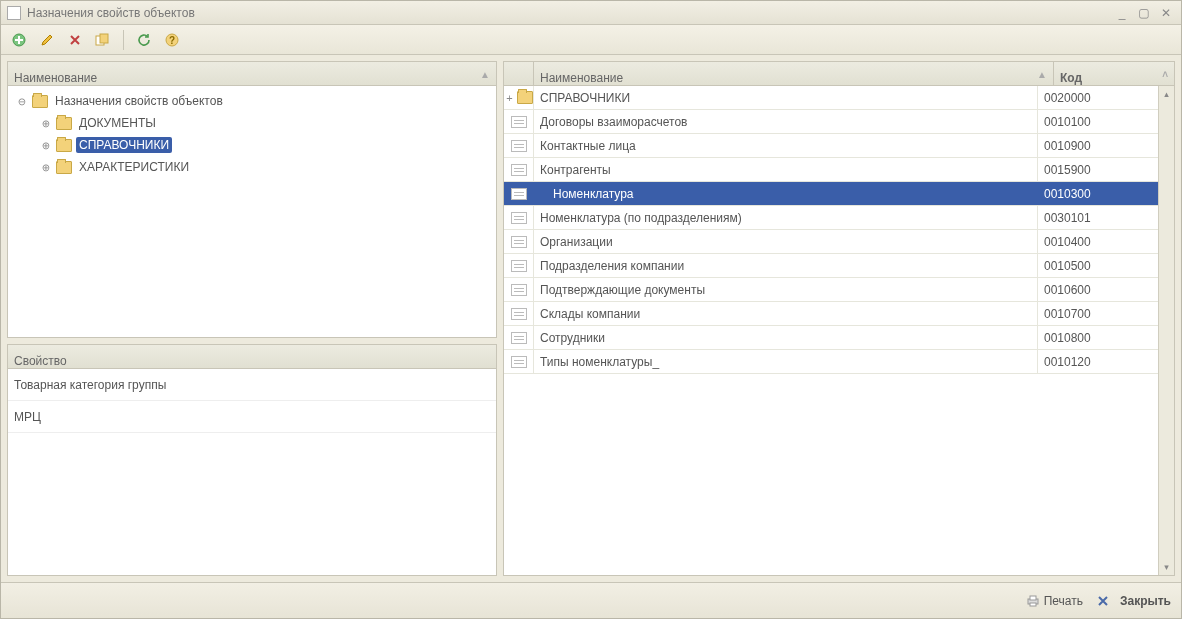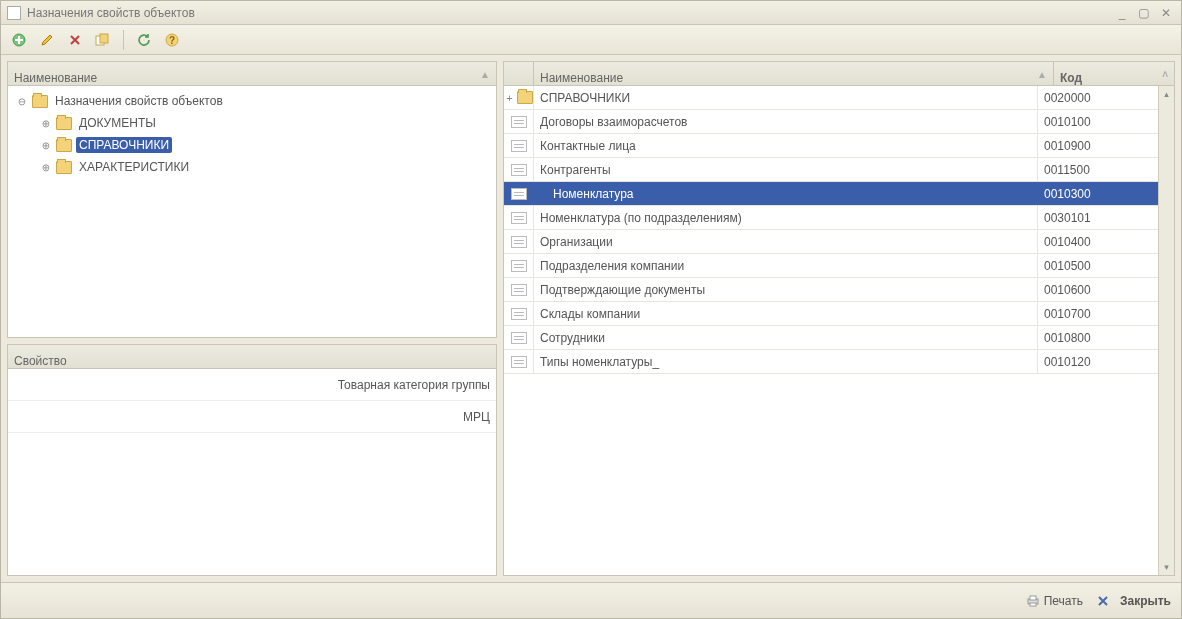--- a/index.html
+++ b/index.html
@@ -137,21 +137,20 @@
   .tree-label { padding: 1px 3px; border-radius: 2px; }
   .tree-row.selected .tree-label {
     background: #3a5ea9; color: #fff;
   }
   .list-body { }
   .list-row {
     height: 32px; display: flex; align-items: center;
     border-bottom: 1px solid #eee;
     padding: 0 6px;
     color: #555;
-    justify-content: flex-end;
   }
   .right-pane {
     flex: 1;
     display: flex; flex-direction: column;
     min-height: 0;
   }
   .table-body { }
   .tbl-row {
     height: 24px; display: flex; align-items: stretch;
     border-bottom: 1px solid #e6e6dc;
@@ -332,21 +331,21 @@
                 <span class="item-icon"></span>
               </div>
               <div class="c name">Контактные лица</div>
               <div class="c code">0010900</div>
             </div>
             <div class="tbl-row">
               <div class="c icon">
                 <span class="item-icon"></span>
               </div>
               <div class="c name">Контрагенты</div>
-              <div class="c code">0011500</div>
+              <div class="c code">0015900</div>
             </div>
             <div class="tbl-row selected">
               <div class="c icon">
                 <span class="item-icon"></span>
               </div>
               <div class="c name">Номенклатура</div>
               <div class="c code">0010300</div>
             </div>
             <div class="tbl-row">
               <div class="c icon">

